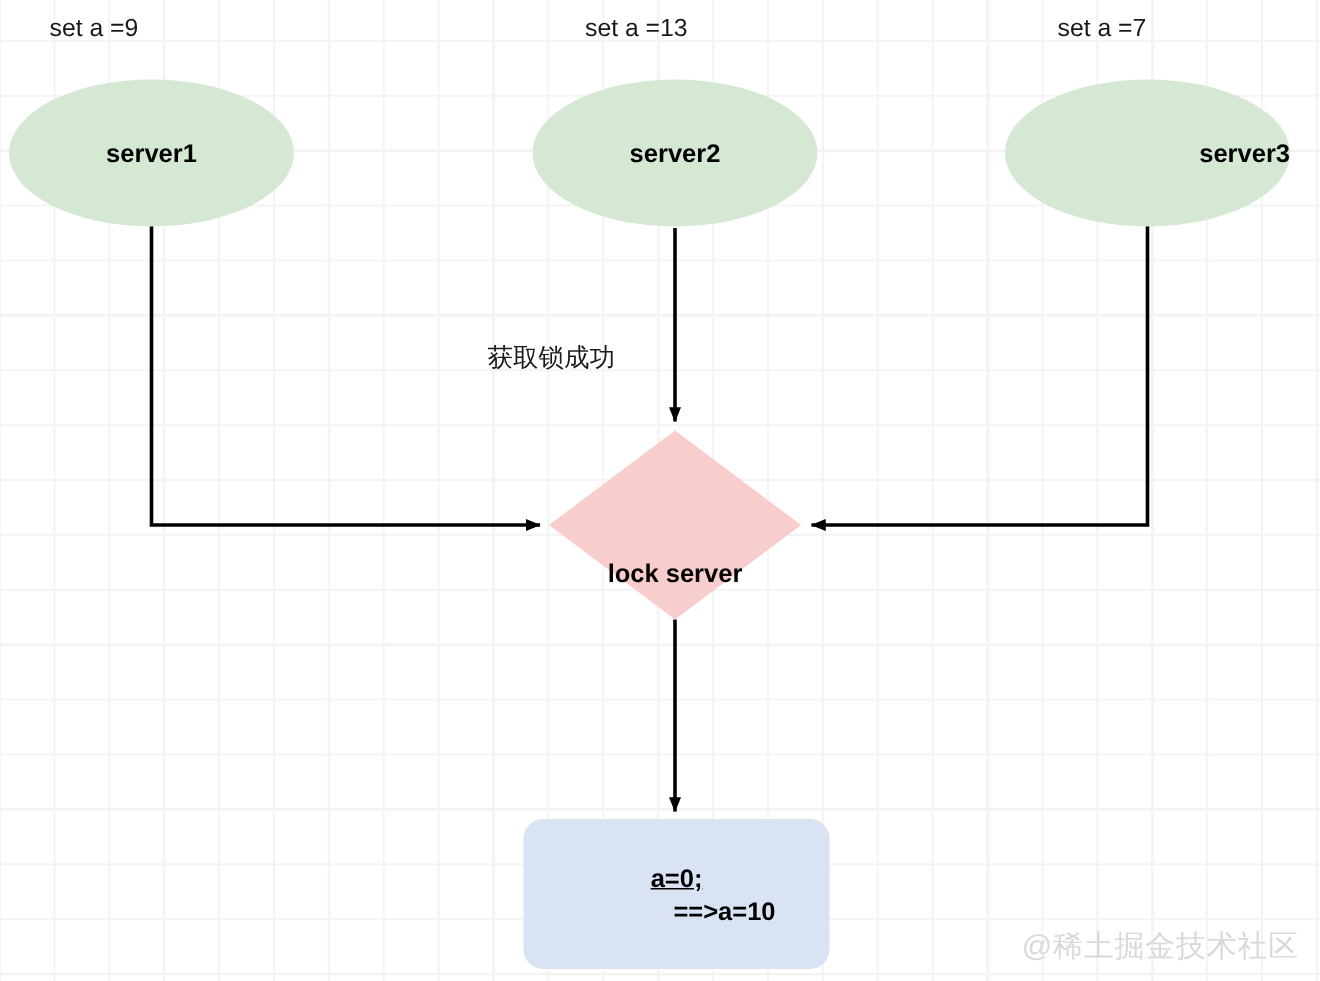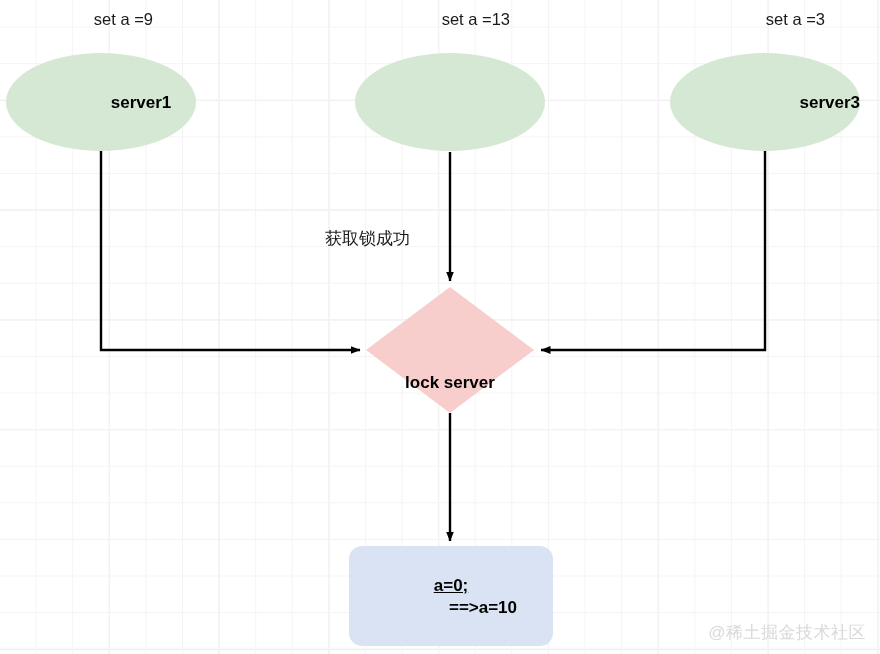--- a/index.html
+++ b/index.html
@@ -47,29 +47,29 @@
     position: absolute;
     color: #1a1a1a;
     font-size: 17px;
     line-height: 20px;
     white-space: nowrap;
   }
   .top-label {
     position: absolute;
     color: #1a1a1a;
     font-size: 16.5px;
-    text-align: right;
+    text-align: left;
     white-space: nowrap;
   }
   .watermark {
     position: absolute;
     right: 14px;
     bottom: 10px;
     color: #d9d9d9;
-    font-size: 17px;
+    font-size: 20px;
     letter-spacing: 0.5px;
     white-space: nowrap;
     user-select: none;
   }
 </style>
 </head>
 <body>
 
 <div id="canvas">
 
@@ -94,23 +94,24 @@
 
     <ellipse cx="765" cy="102" rx="95" ry="49" fill="#d5e8d4" stroke="none"></ellipse>
 
     <polygon points="450,287 534,350 450,413 366,350" fill="#f8cecc" stroke="none"></polygon>
 
     <rect x="349" y="546" width="204" height="100" rx="13" ry="13" fill="#dae3f3" stroke="none"></rect>
   </svg>
 
   <div class="top-label" style="left:33px; top:10px; width:120px;">set a =9</div>
   <div class="top-label" style="left:390px; top:10px; width:120px;">set a =13</div>
-  <div class="top-label" style="left:705px; top:10px; width:120px;">set a =3</div>
+  <div class="top-label" style="left:705px; top:10px; width:120px;">set a =7</div>
 
-  <div class="node-label" style="left:6px; top:92px; width:190px;padding-left:40px;">server1</div>
+  <div class="node-label" style="left:6px; top:92px; width:190px;">server1</div>
+  <div class="node-label" style="left:355px; top:92px; width:190px;">server2</div>
   <div class="node-label" style="left:670px; top:92px; width:190px;text-align:right;">server3</div>
 
   <div class="node-label" style="left:366px; top:340px; width:168px;margin-top:32px;">lock server</div>
 
   <div class="node-label" style="left:349px; top:575px; width:204px;text-decoration:underline;">a=0;</div>
   <div class="node-label" style="left:349px; top:597px; width:204px;padding-left:32px;">==&gt;a=10</div>
 
   <div class="edge-label" style="left:325px; top:229px;">获取锁成功</div>
 
   <div class="watermark">@稀土掘金技术社区</div>

